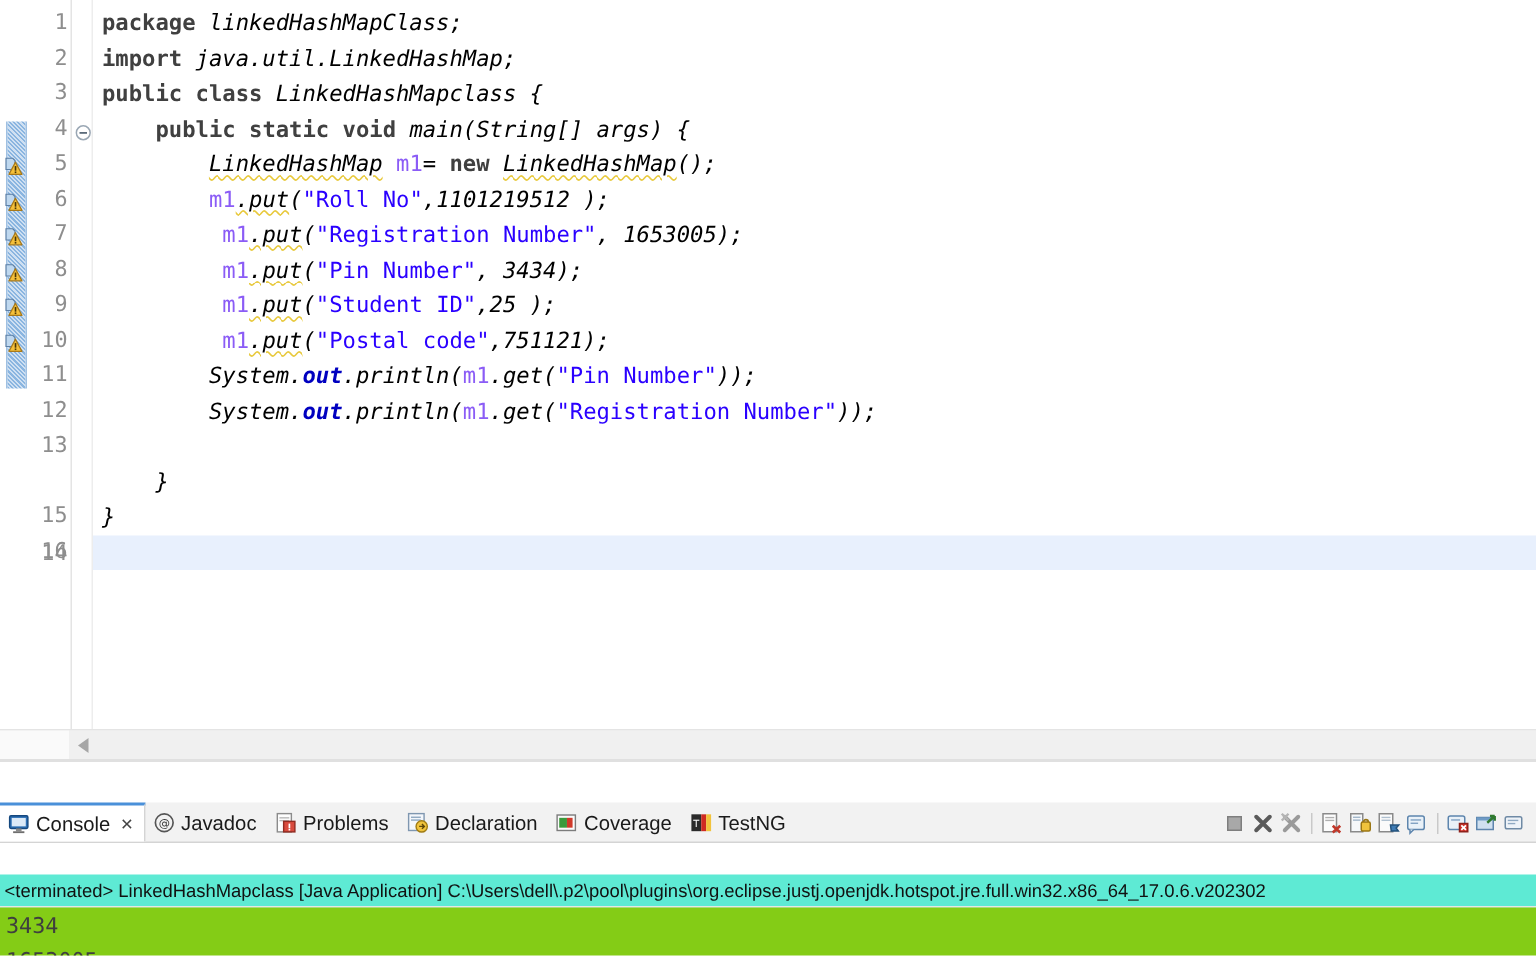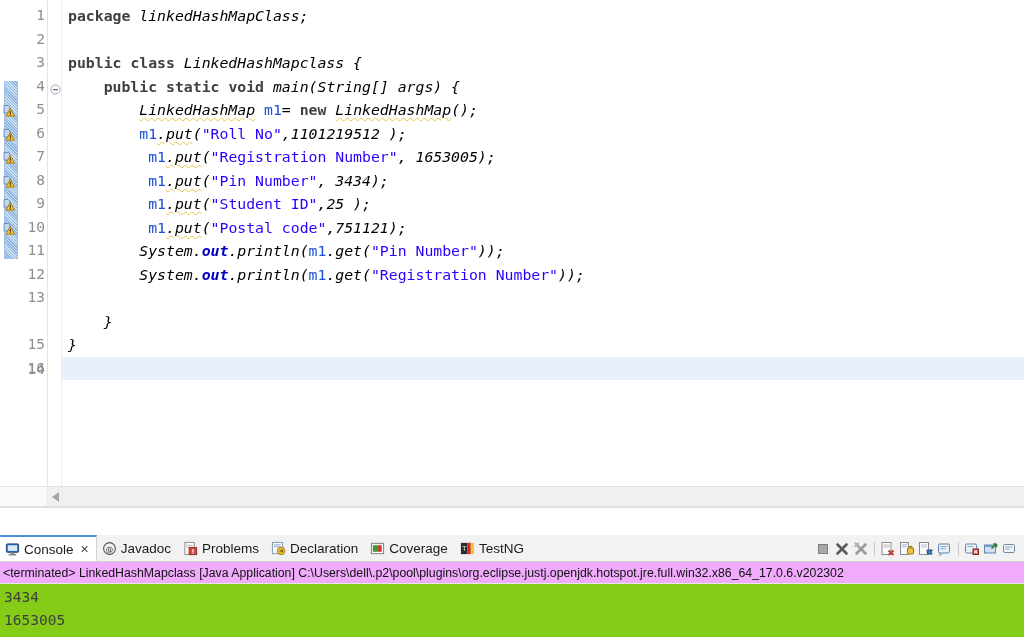--- a/index.html
+++ b/index.html
@@ -116,21 +116,21 @@
     position: absolute;
     left: 0;
     height: 23.5px;
     background: #e8f0fd;
     width: 100%;
   }
 
   .kw { color: #404040; font-weight: bold; }
   .str { color: #2a00ff; }
   .fld { color: #0000c0; font-weight: bold; font-style: italic; }
-  .loc { color: #1d4ed8; }
+  .loc { color: #8b5cf6; }
   .pln { color: #000000; font-style: italic; }
 
   .sq {
     text-decoration: underline;
     text-decoration-style: wavy;
     text-decoration-color: #e8c93c;
     text-decoration-thickness: 1px;
     text-underline-offset: 2px;
   }
 
@@ -230,22 +230,23 @@
   }
 
   .console-status {
     height: 22px;
     line-height: 22px;
     padding-left: 3px;
     font-size: 12.3px;
     color: #111111;
     white-space: nowrap;
     overflow: hidden;
-    background: #f0abfc;
+    background: #5eead4;
     border-bottom: 1px solid #e6e6e6;
+    margin-top: 21px;
   }
 
   .console-out {
     padding: 2px 0 0 4px;
     background: #84cc16;
     height: 78px;
     overflow: hidden;
   }
   .console-line {
     font-family: "DejaVu Sans Mono", monospace;
@@ -324,20 +325,21 @@
 
       <div class="fold-col" id="fold-col">
           <div class="fold-marker" style="top: 80.5px;"><svg viewBox="0 0 11 11" width="11" height="11">
               <circle cx="5.5" cy="5.5" r="4.6" fill="#ffffff" stroke="#9aa7b4" stroke-width="1"></circle>
               <rect x="3" y="5" width="5" height="1.2" fill="#5b6b7a"></rect>
             </svg></div>
         </div>
 
       <div class="code-col" id="code-col">
           <div class="code-line" style="top: 4px;"><span class="kw">package</span><span class="pln"> linkedHashMapClass;</span></div>
+          <div class="code-line" style="top: 27.5px;"><span class="kw">import</span><span class="pln"> java.util.LinkedHashMap;</span></div>
           <div class="code-line" style="top: 74.5px;"><span class="pln">    </span><span class="kw">public</span><span class="pln"> </span><span class="kw">static</span><span class="pln"> </span><span class="kw">void</span><span class="pln"> main(String[] args) {</span></div>
           <div class="code-line" style="top: 51px;"><span class="kw">public</span><span class="pln"> </span><span class="kw">class</span><span class="pln"> LinkedHashMapclass {</span></div>
           <div class="code-line" style="top: 98px;"><span class="pln">        </span><span class="pln sq">LinkedHashMap</span><span class="pln"> </span><span class="loc">m1</span><span class="pln">= </span><span class="kw">new</span><span class="pln"> </span><span class="pln sq">LinkedHashMap</span><span class="pln">();</span></div>
           <div class="code-line" style="top: 121.5px;"><span class="pln">        </span><span class="loc">m1</span><span class="pln sq">.put</span><span class="pln">(</span><span class="str">"Roll No"</span><span class="pln">,1101219512 );</span></div>
           <div class="code-line" style="top: 145px;"><span class="pln">         </span><span class="loc">m1</span><span class="pln sq">.put</span><span class="pln">(</span><span class="str">"Registration Number"</span><span class="pln">, 1653005);</span></div>
           <div class="code-line" style="top: 168.5px;"><span class="pln">         </span><span class="loc">m1</span><span class="pln sq">.put</span><span class="pln">(</span><span class="str">"Pin Number"</span><span class="pln">, 3434);</span></div>
           <div class="code-line" style="top: 192px;"><span class="pln">         </span><span class="loc">m1</span><span class="pln sq">.put</span><span class="pln">(</span><span class="str">"Student ID"</span><span class="pln">,25 );</span></div>
           <div class="code-line" style="top: 215.5px;"><span class="pln">         </span><span class="loc">m1</span><span class="pln sq">.put</span><span class="pln">(</span><span class="str">"Postal code"</span><span class="pln">,751121);</span></div>
           <div class="code-line" style="top: 239px;"><span class="pln">        System.</span><span class="fld">out</span><span class="pln">.println(</span><span class="loc">m1</span><span class="pln">.get(</span><span class="str">"Pin Number"</span><span class="pln">));</span></div>
           <div class="code-line" style="top: 262.5px;"><span class="pln">        System.</span><span class="fld">out</span><span class="pln">.println(</span><span class="loc">m1</span><span class="pln">.get(</span><span class="str">"Registration Number"</span><span class="pln">));</span></div>

